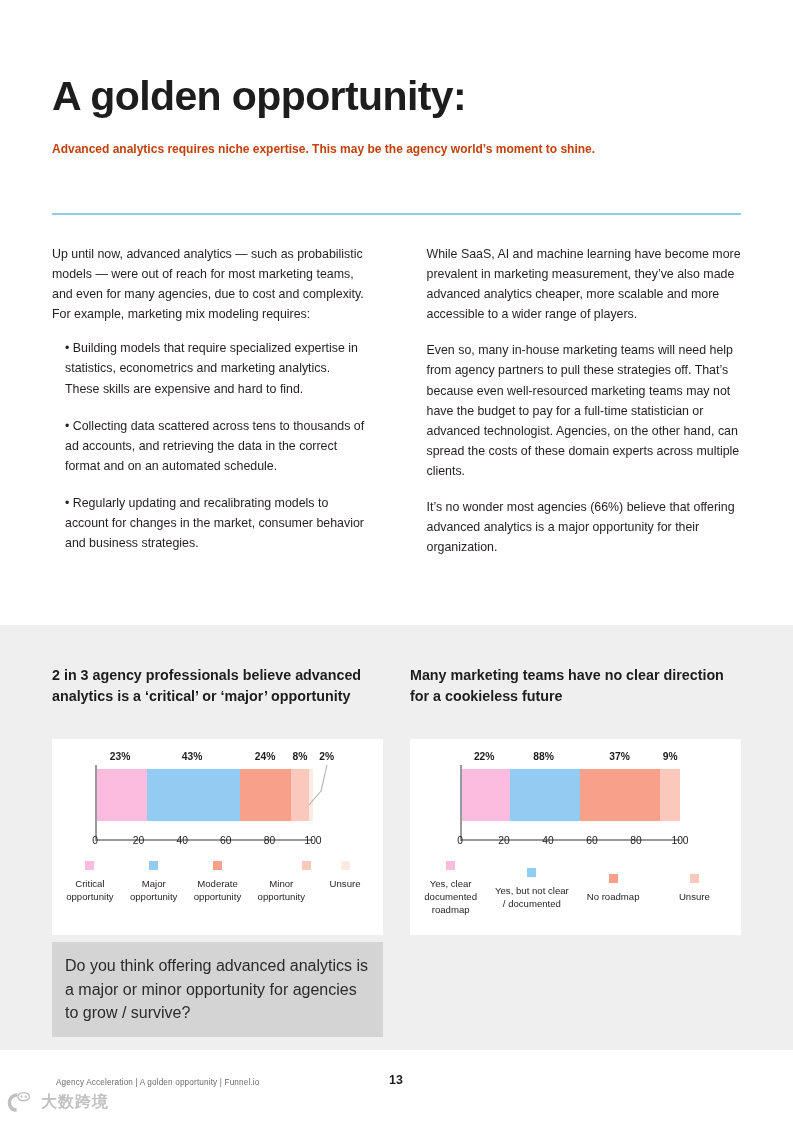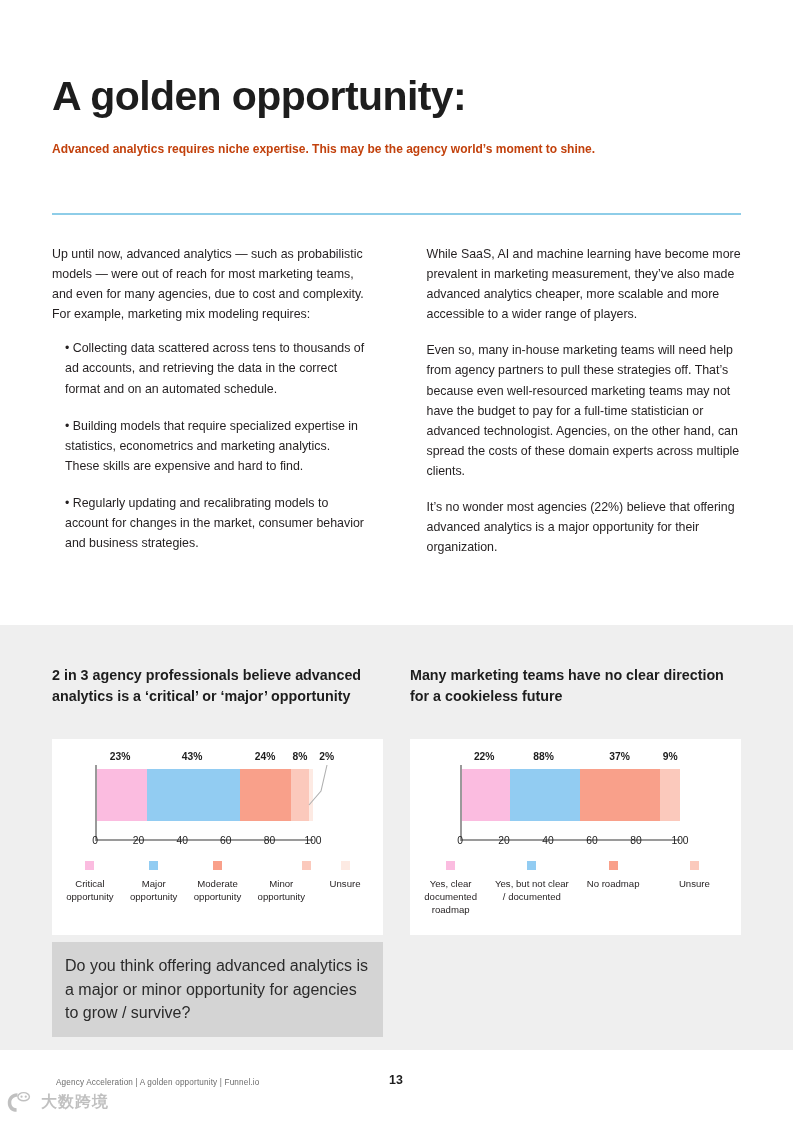--- a/index.html
+++ b/index.html
@@ -127,28 +127,28 @@
 
   <div class="header">
     <h1 class="page-title">A golden opportunity:</h1>
     <div class="page-subtitle">Advanced analytics requires niche expertise. This may be the agency world’s moment to shine.</div>
   </div>
   <div class="divider"></div>
 
   <div class="body-cols">
     <div class="col">
       <p class="tight">Up until now, advanced analytics — such as probabilistic models — were out of reach for most marketing teams, and even for many agencies, due to cost and complexity. For example, marketing mix modeling requires:</p>
+      <p class="bullet">• Building models that require specialized expertise in statistics, econometrics and marketing analytics. These skills are expensive and hard to find.</p>
       <p class="bullet">• Collecting data scattered across tens to thousands of ad accounts, and retrieving the data in the correct format and on an automated schedule.</p>
-      <p class="bullet">• Building models that require specialized expertise in statistics, econometrics and marketing analytics. These skills are expensive and hard to find.</p>
       <p class="bullet">• Regularly updating and recalibrating models to account for changes in the market, consumer behavior and business strategies.</p>
     </div>
     <div class="col">
       <p>While SaaS, AI and machine learning have become more prevalent in marketing measurement, they’ve also made advanced analytics cheaper, more scalable and more accessible to a wider range of players.</p>
       <p>Even so, many in-house marketing teams will need help from agency partners to pull these strategies off. That’s because even well-resourced marketing teams may not have the budget to pay for a full-time statistician or advanced technologist. Agencies, on the other hand, can spread the costs of these domain experts across multiple clients.</p>
-      <p>It’s no wonder most agencies (22%) believe that offering advanced analytics is a major opportunity for their organization.</p>
+      <p>It’s no wonder most agencies (66%) believe that offering advanced analytics is a major opportunity for their organization.</p>
     </div>
   </div>
 
   <div class="stats-band">
     <div class="stats-inner">
 
       <div class="stat-block">
         <div class="stat-heading">2 in 3 agency professionals believe advanced analytics is a ‘critical’ or ‘major’ opportunity</div>
         <div class="chart-card">
           <div class="chart-area" id="chart-area-0">
@@ -230,21 +230,21 @@
               </div>
               <div class="tick-row">
                 <div class="tick-label" style="left: 50px;">0</div>
                 <div class="tick-label" style="left: 94px;">20</div>
                 <div class="tick-label" style="left: 138px;">40</div>
                 <div class="tick-label" style="left: 182px;">60</div>
                 <div class="tick-label" style="left: 226px;">80</div>
                 <div class="tick-label" style="left: 270px;">100</div>
               </div>
             </div>
-          <div class="legend" id="legend-1" style="padding-right: 6px;">
+          <div class="legend" id="legend-1" style="padding-right: 6px; align-items: center;">
               <div class="legend-item" style="flex: 1 1 0px;">
                 <span class="swatch" style="background: rgb(251, 188, 224);"></span>
                 <span class="legend-label">Yes, clear documented roadmap</span>
               </div>
               <div class="legend-item" style="flex: 1 1 0px;">
                 <span class="swatch" style="background: rgb(146, 204, 242);"></span>
                 <span class="legend-label">Yes, but not clear / documented</span>
               </div>
               <div class="legend-item" style="flex: 1 1 0px;">
                 <span class="swatch" style="background: rgb(249, 160, 138);"></span>

